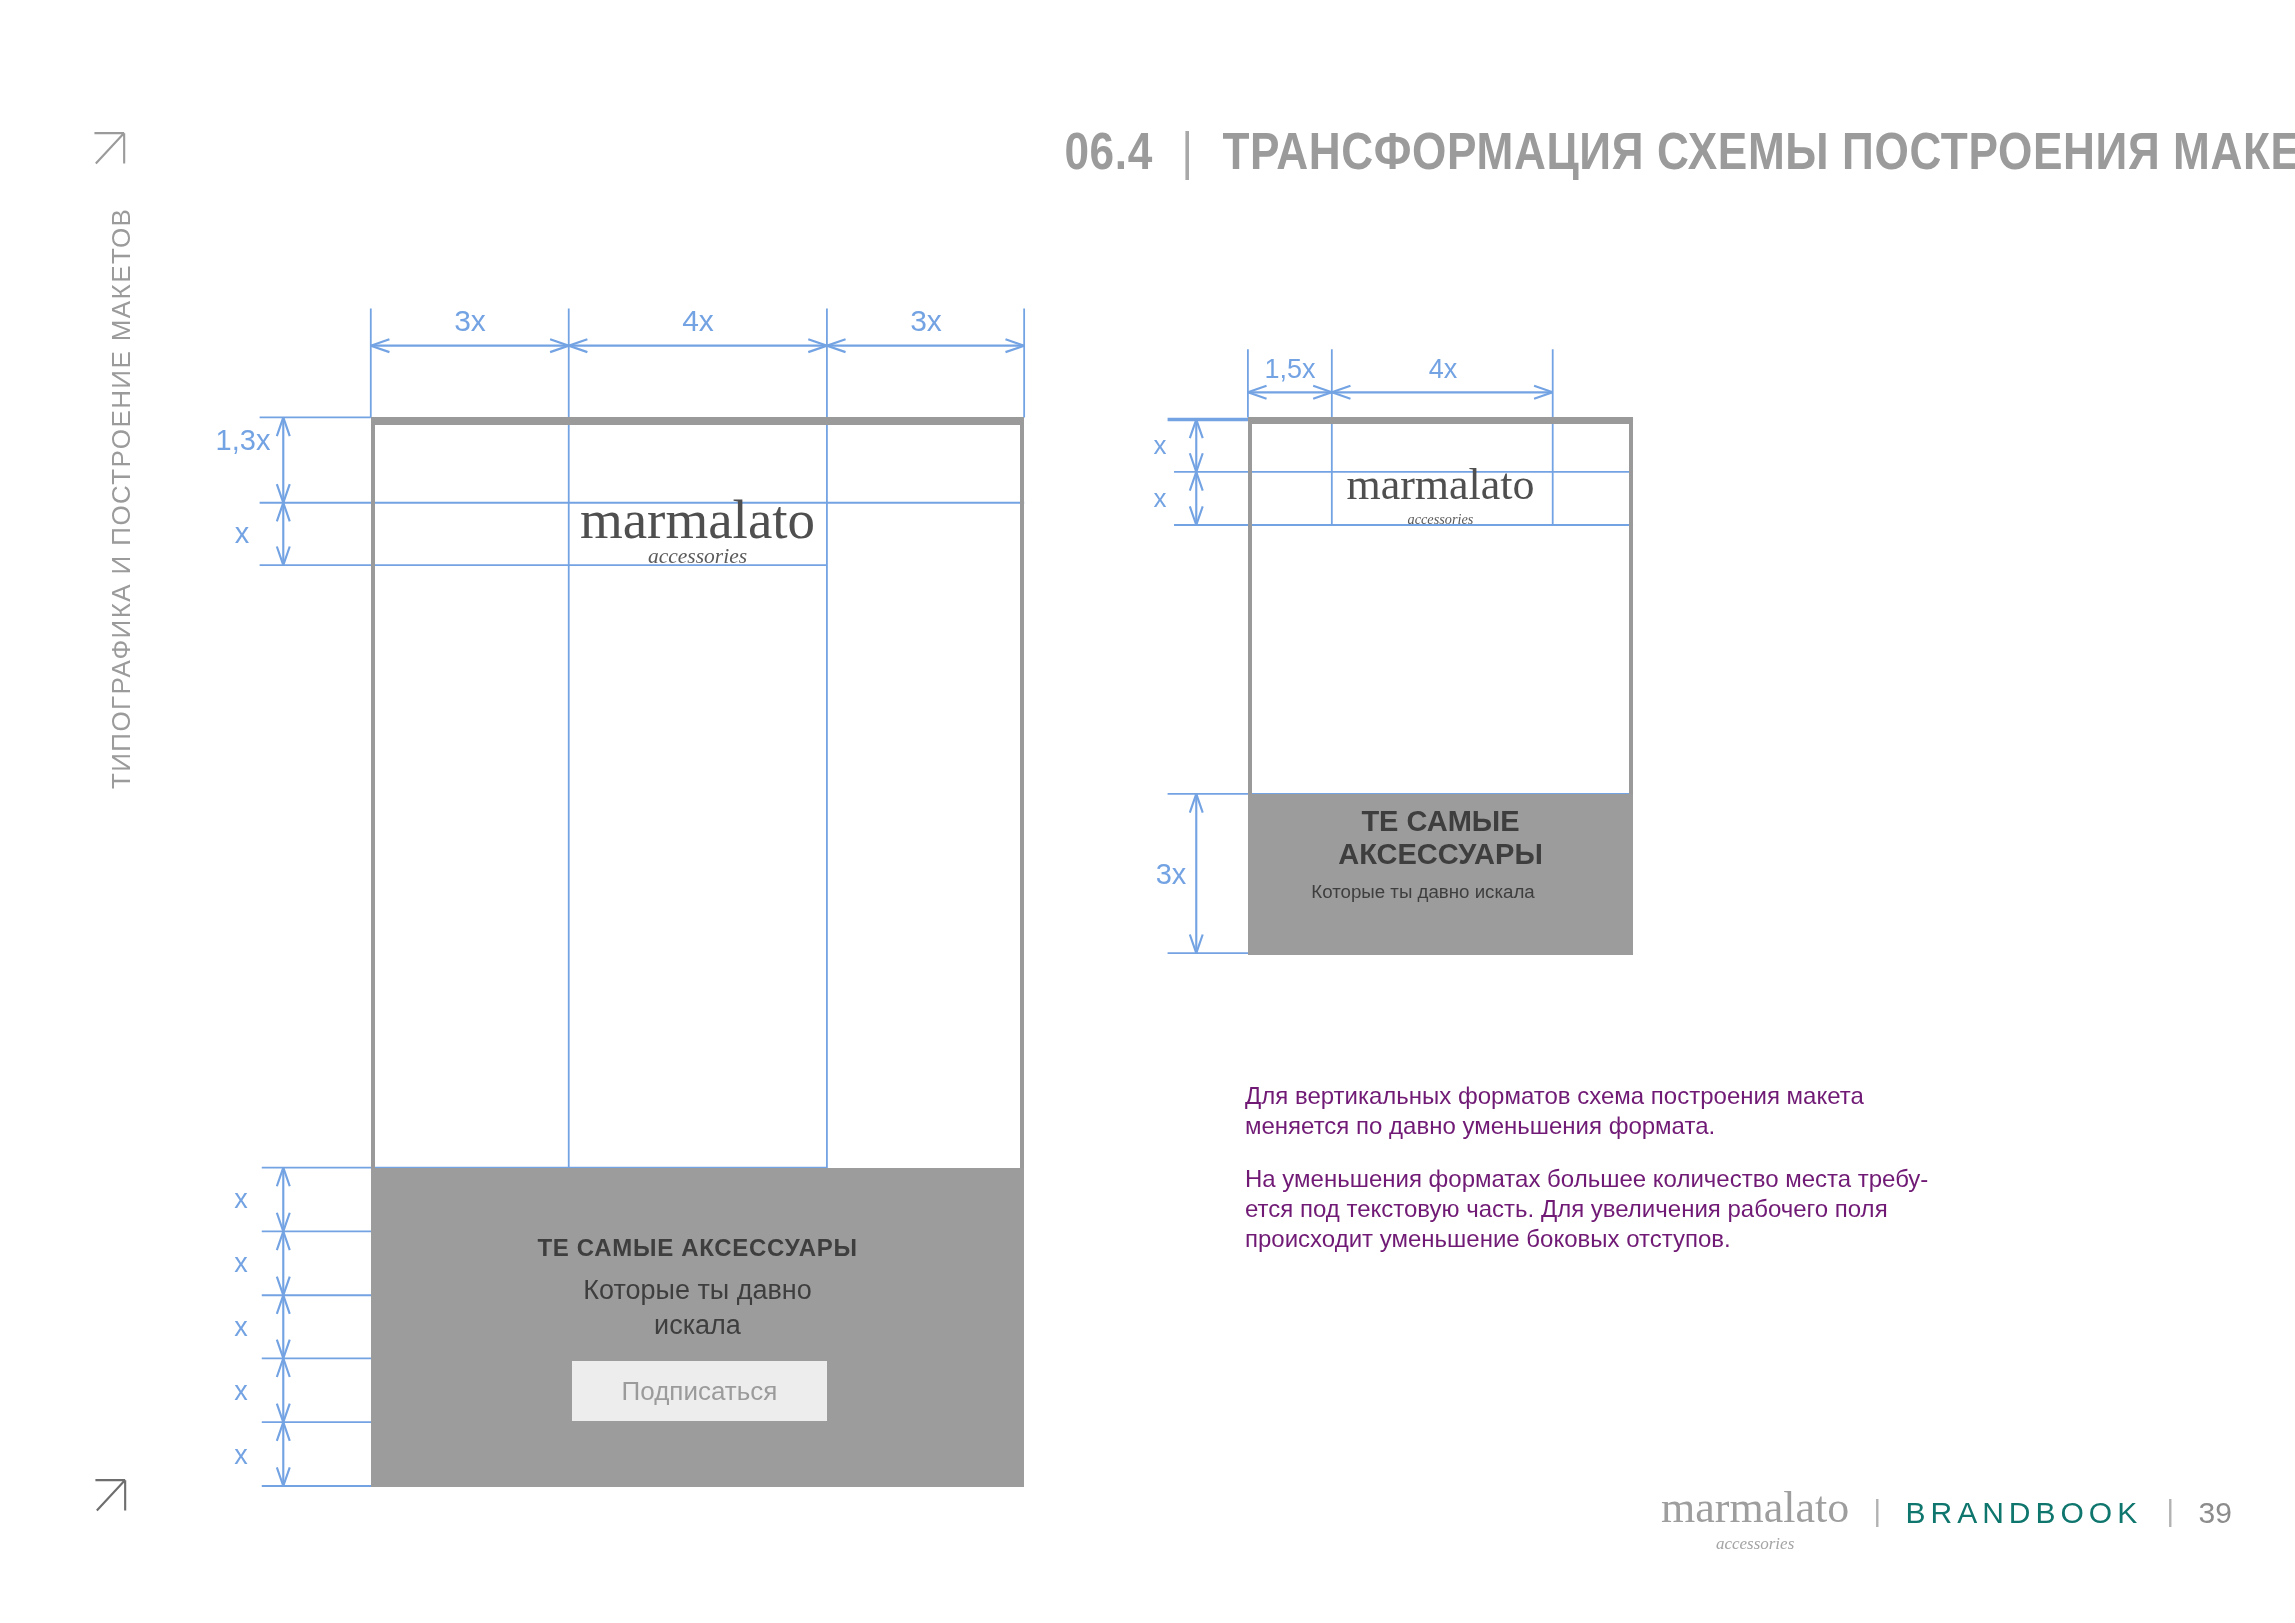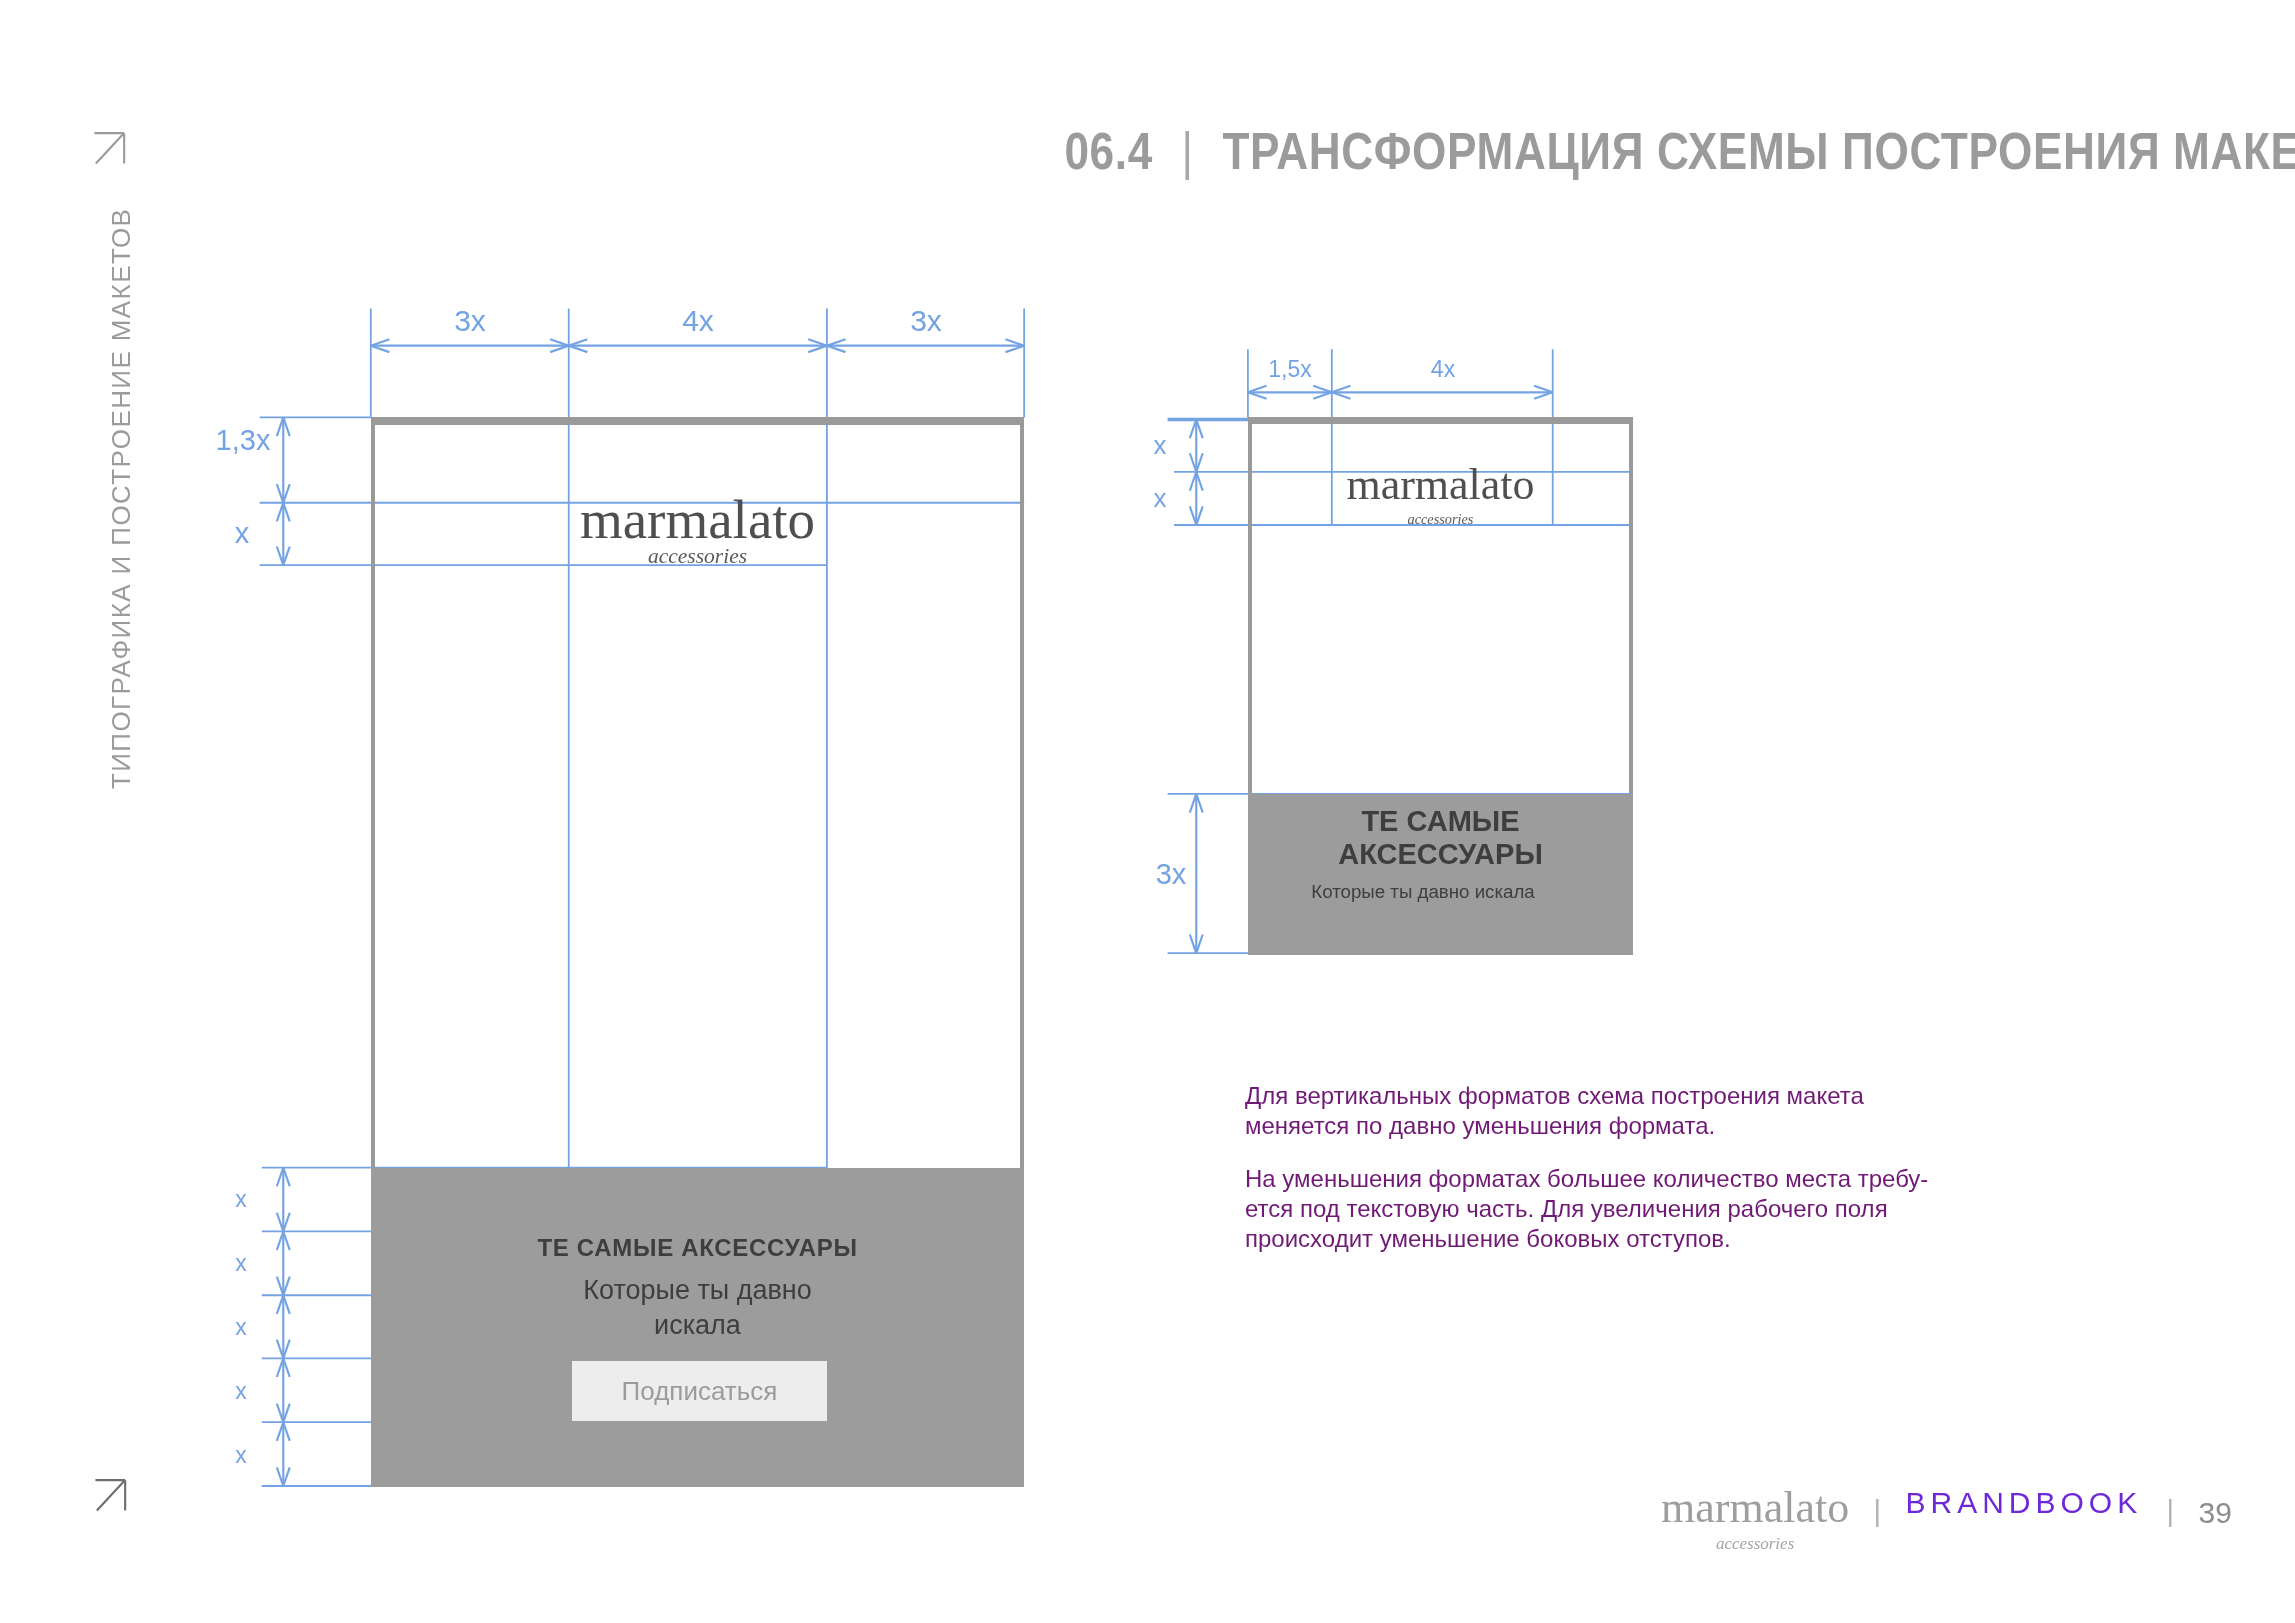--- a/index.html
+++ b/index.html
@@ -51,42 +51,42 @@
                  text-align:center;line-height:60px;font-size:26px;color:#9B9B9B;}
 
   
   .blk-title-sm{left:1248px;top:805px;width:385px;text-align:center;
                 font-size:29px;font-weight:700;color:#3E3E3E;line-height:1.15;}
   .blk-sub-sm{left:1248px;top:881px;width:350px;text-align:center;
               font-size:18.7px;color:#3E3E3E;}
 
   
   .dl{position:absolute;transform:translate(-50%,-50%);color:#74A3E3;white-space:nowrap;}
-  .f42{font-size:30px;} .f40{font-size:29px;} .f38{font-size:23px;} .f36{font-size:26px;}
+  .f42{font-size:30px;} .f40{font-size:29px;} .f38{font-size:27px;} .f36{font-size:26px;}
   .lt1{left:470px;top:321px;} .lt2{left:698px;top:321px;} .lt3{left:926px;top:321px;}
   .ll1{left:243px;top:440px;} .ll2{left:242px;top:533px;}
   .lb1{left:241px;top:1199px;} .lb2{left:241px;top:1263px;} .lb3{left:241px;top:1327px;}
   .lb4{left:241px;top:1391px;} .lb5{left:241px;top:1455px;}
   .rt1{left:1290px;top:369px;} .rt2{left:1443px;top:369px;}
   .rl1{left:1160px;top:445px;} .rl2{left:1160px;top:498px;}
   .rb1{left:1171px;top:874px;}
 
   
   .description{position:absolute;left:1245px;top:1081px;width:1047px;
                font-size:24px;color:#701a75;line-height:1.25;}
   .description .para{margin:0 0 23px 0;}
   .description .line{white-space:nowrap;}
 
   
   .footer{position:absolute;left:1661px;top:1486px;display:flex;align-items:flex-start;gap:24.4px;}
   .footer .f-logo{font-family:"Liberation Serif",serif;font-size:44px;color:#9E9E9E;line-height:1;text-align:center;}
   .footer .f-logo-sub{font-family:"Liberation Serif",serif;font-style:italic;font-size:17px;
                       color:#A5A5A5;text-align:center;margin-top:4.3px;}
   .footer .f-sep{font-size:29px;color:#B2B2B2;margin-top:8.6px;font-weight:300;}
-  .footer .f-brand{font-size:30px;color:#6d28d9;letter-spacing:5px;}
+  .footer .f-brand{font-size:30px;color:#0f766e;letter-spacing:5px;margin-top:10px;}
   .footer .f-page{font-size:30px;color:#8C8C8C;margin-top:10px;font-weight:400;}
 </style>
 </head>
 <body>
 
 <div class="page">
 
   <svg class="blueprint" viewBox="0 0 3200 2263" fill="none" xmlns="http://www.w3.org/2000/svg">
 
     <path stroke="#74A3E3" stroke-width="2.5" d="

